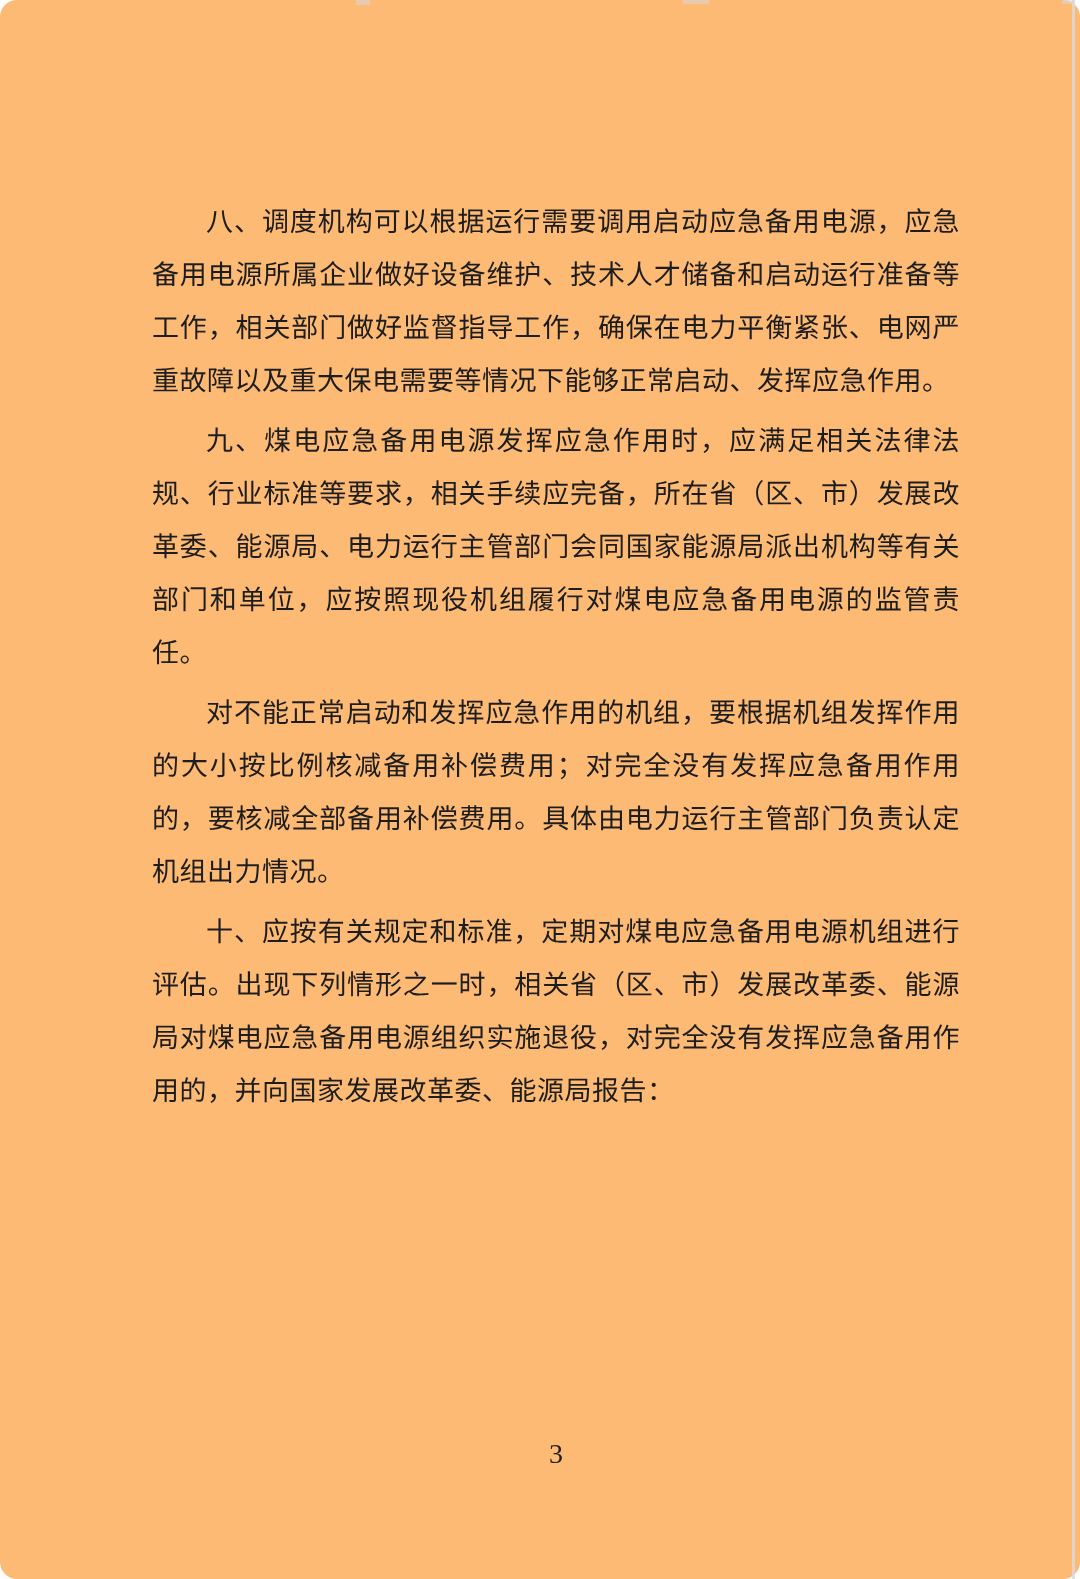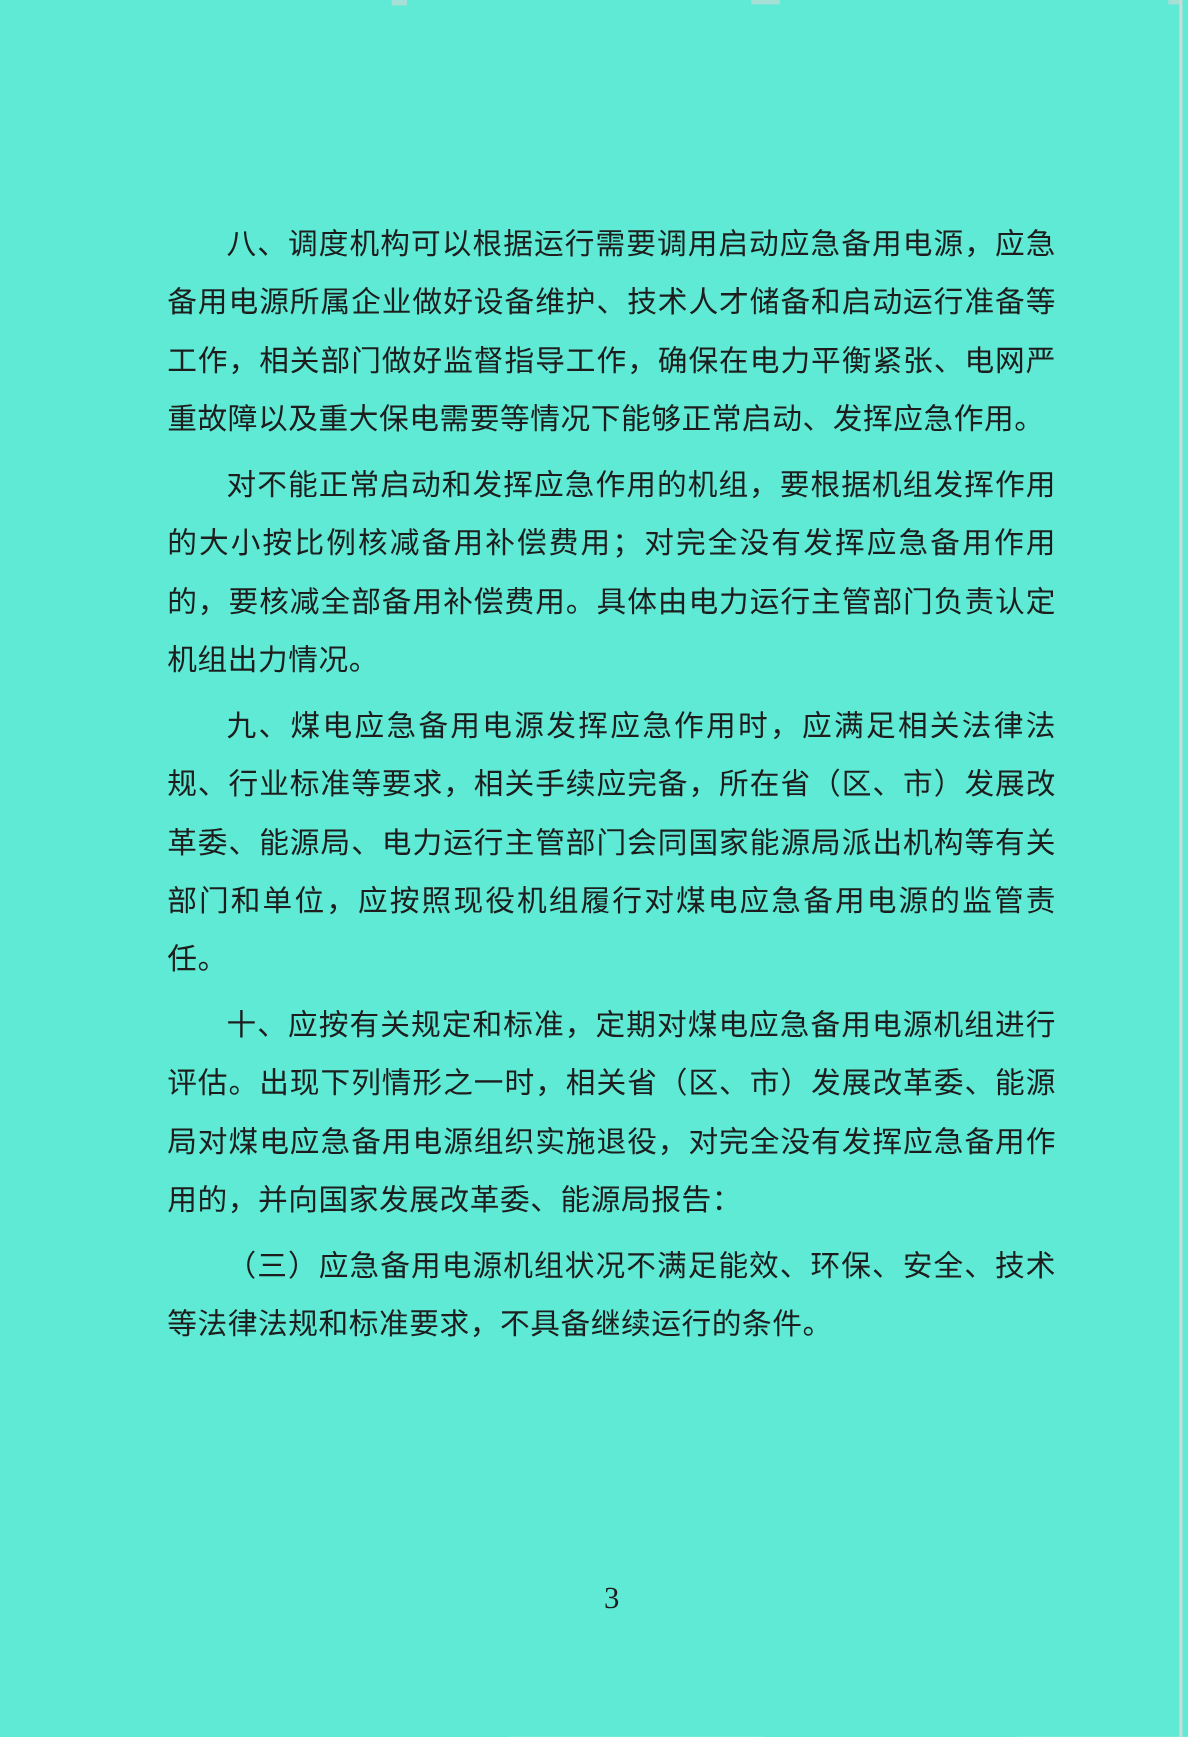--- a/index.html
+++ b/index.html
@@ -12,21 +12,22 @@
     height: 1579px;
     position: relative;
     overflow: hidden;
     font-family: "Liberation Serif", "DejaVu Serif", serif;
   }
   .page {
     position: absolute;
     left: 0; top: 0;
     width: 1080px;
     height: 1579px;
-    background: #5eead4;
+    background: #fdba74;
+    border-radius: 17px;
   }
   
   .scan-edge-line {
     position: absolute;
     left: 1072px;
     top: 0;
     width: 3px;
     height: 1579px;
     background: #d9d9d9;
     opacity: 0.85;
@@ -71,21 +72,20 @@
 
 <div class="page">
 
   <div class="scan-edge-line"></div>
   <div class="scan-smudge smudge-1"></div>
   <div class="scan-smudge smudge-2"></div>
   <div class="scan-smudge smudge-3"></div>
 
   <div class="content">
     <p class="para">八、调度机构可以根据运行需要调用启动应急备用电源，应急备用电源所属企业做好设备维护、技术人才储备和启动运行准备等工作，相关部门做好监督指导工作，确保在电力平衡紧张、电网严重故障以及重大保电需要等情况下能够正常启动、发挥应急作用。</p>
+    <p class="para">九、煤电应急备用电源发挥应急作用时，应满足相关法律法规、行业标准等要求，相关手续应完备，所在省（区、市）发展改革委、能源局、电力运行主管部门会同国家能源局派出机构等有关部门和单位，应按照现役机组履行对煤电应急备用电源的监管责任。</p>
     <p class="para">对不能正常启动和发挥应急作用的机组，要根据机组发挥作用的大小按比例核减备用补偿费用；对完全没有发挥应急备用作用的，要核减全部备用补偿费用。具体由电力运行主管部门负责认定机组出力情况。</p>
-    <p class="para">九、煤电应急备用电源发挥应急作用时，应满足相关法律法规、行业标准等要求，相关手续应完备，所在省（区、市）发展改革委、能源局、电力运行主管部门会同国家能源局派出机构等有关部门和单位，应按照现役机组履行对煤电应急备用电源的监管责任。</p>
     <p class="para">十、应按有关规定和标准，定期对煤电应急备用电源机组进行评估。出现下列情形之一时，相关省（区、市）发展改革委、能源局对煤电应急备用电源组织实施退役，对完全没有发挥应急备用作用的，并向国家发展改革委、能源局报告：</p>
-    <p class="para">（三）应急备用电源机组状况不满足能效、环保、安全、技术等法律法规和标准要求，不具备继续运行的条件。</p>
   </div>
 
   <div class="page-number">3</div>
 
 </div>
 
 </body></html>

